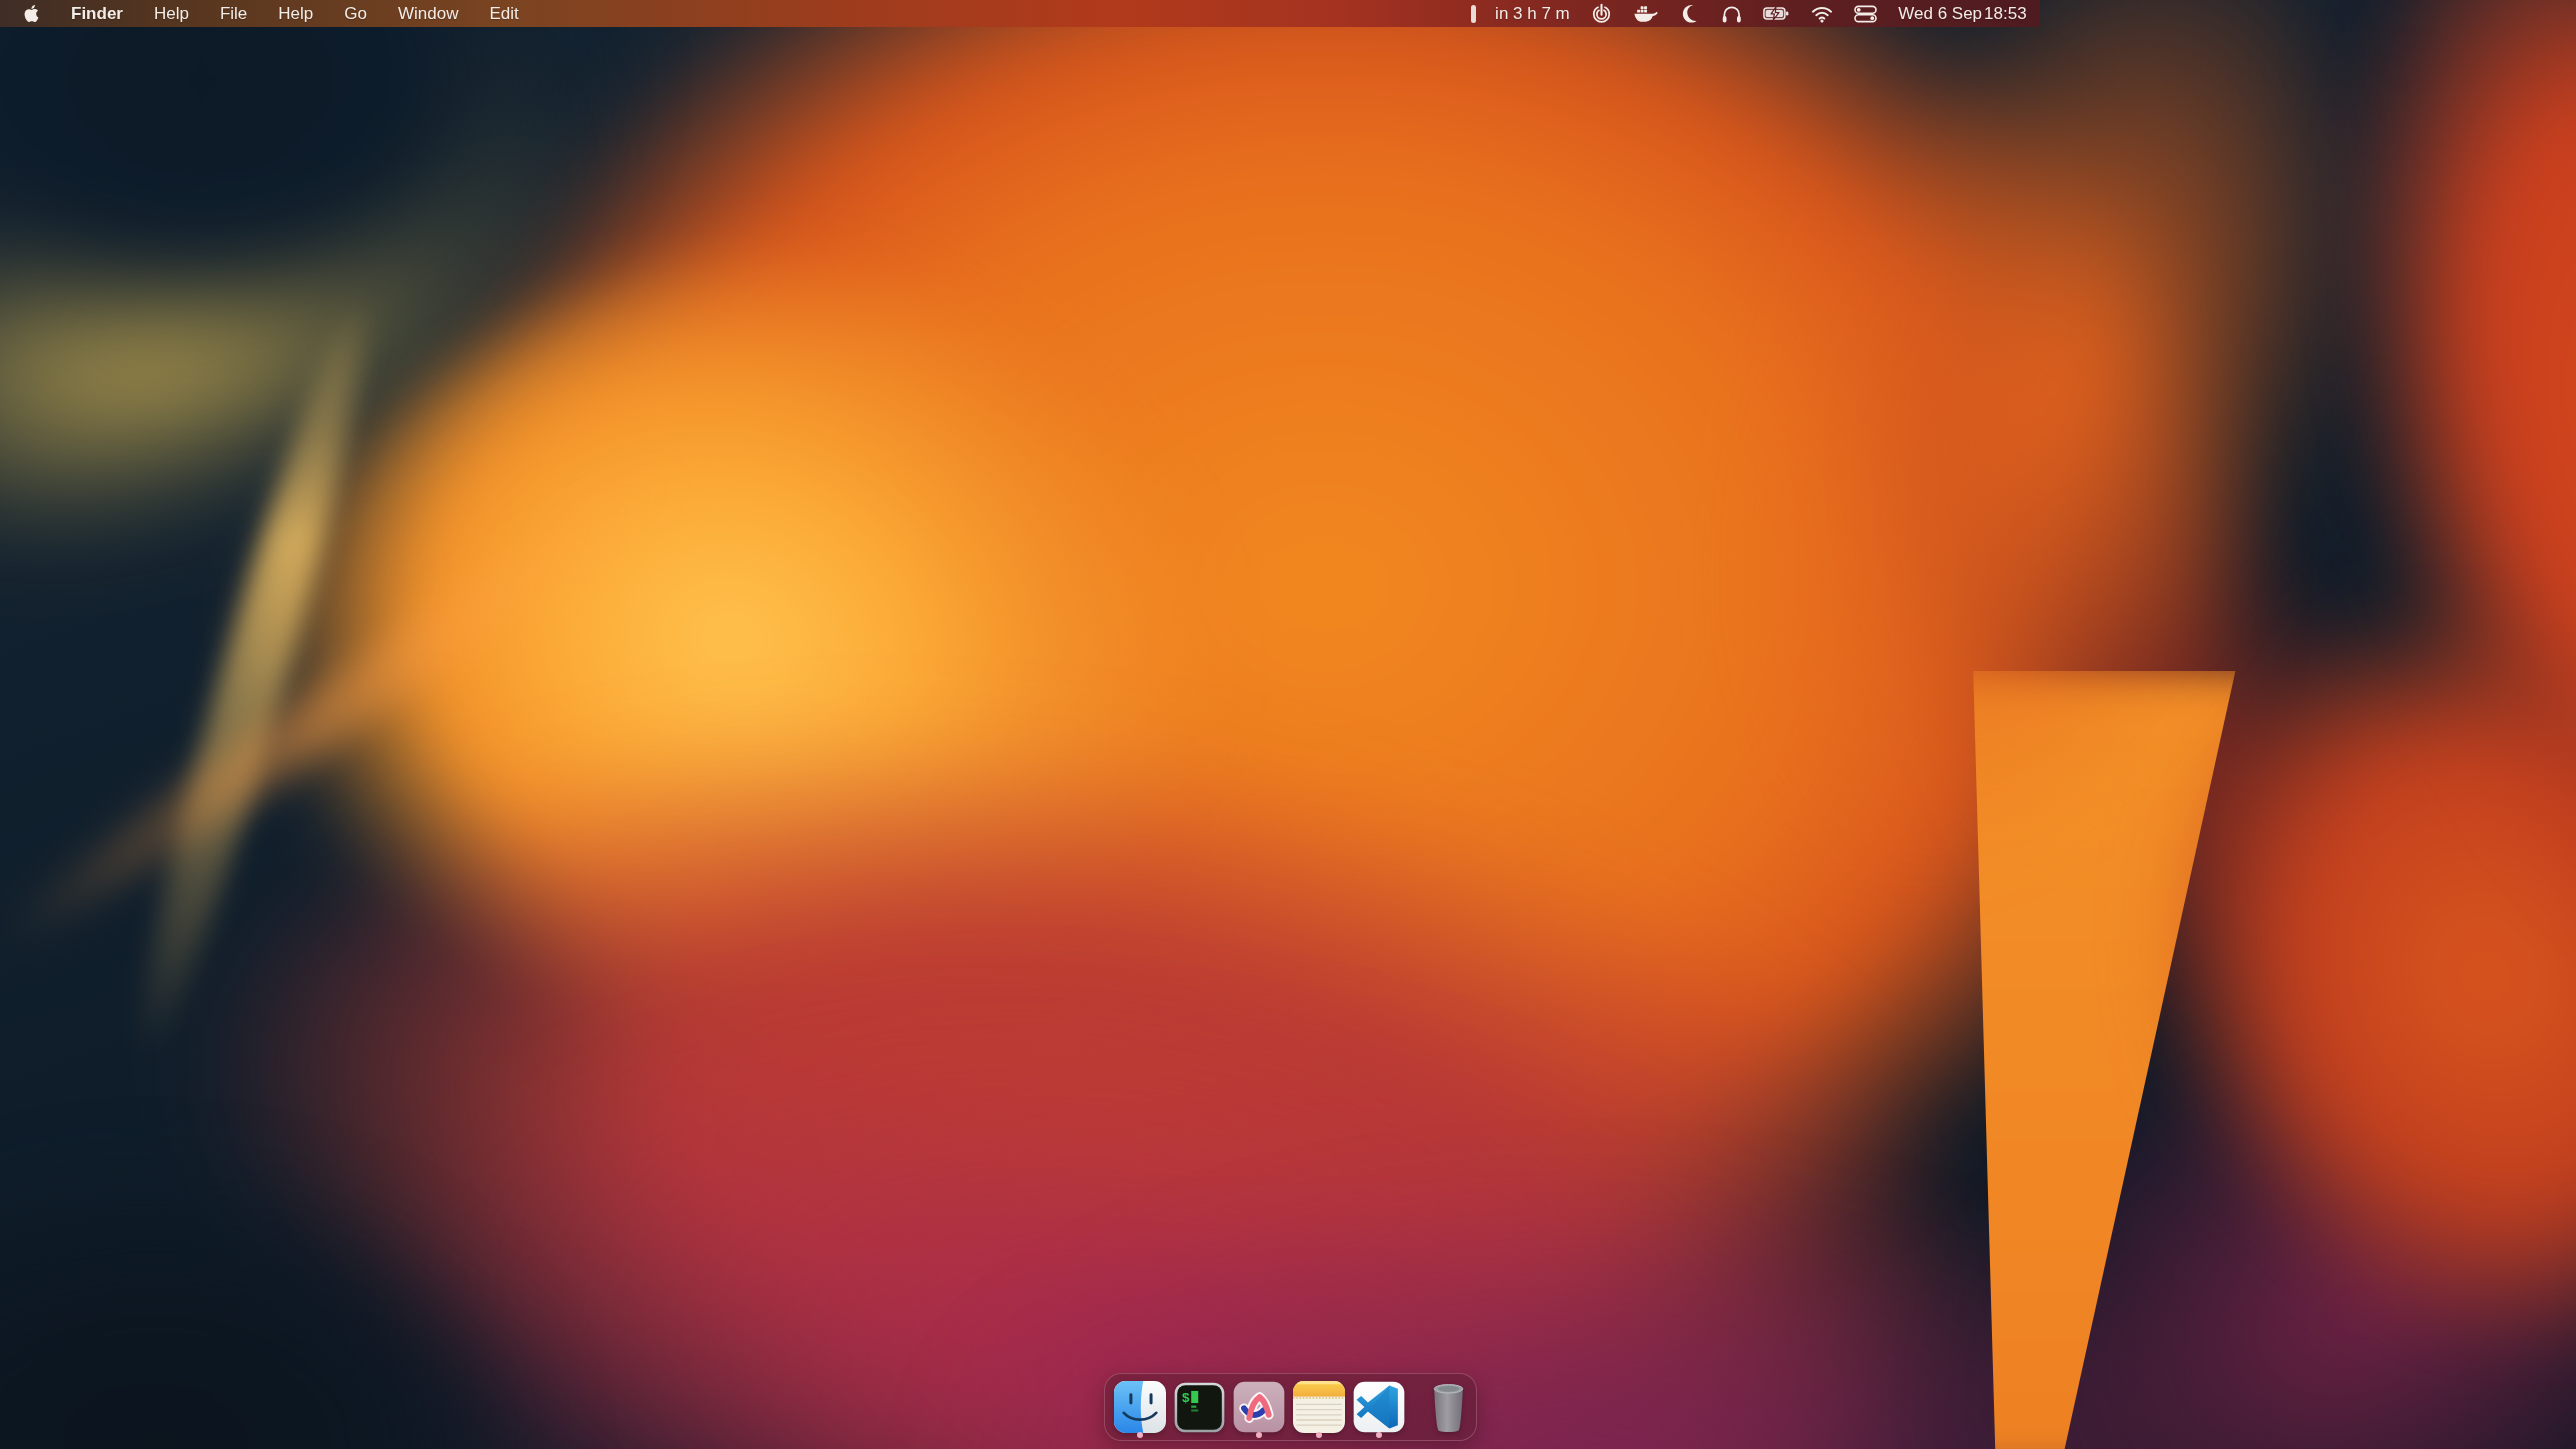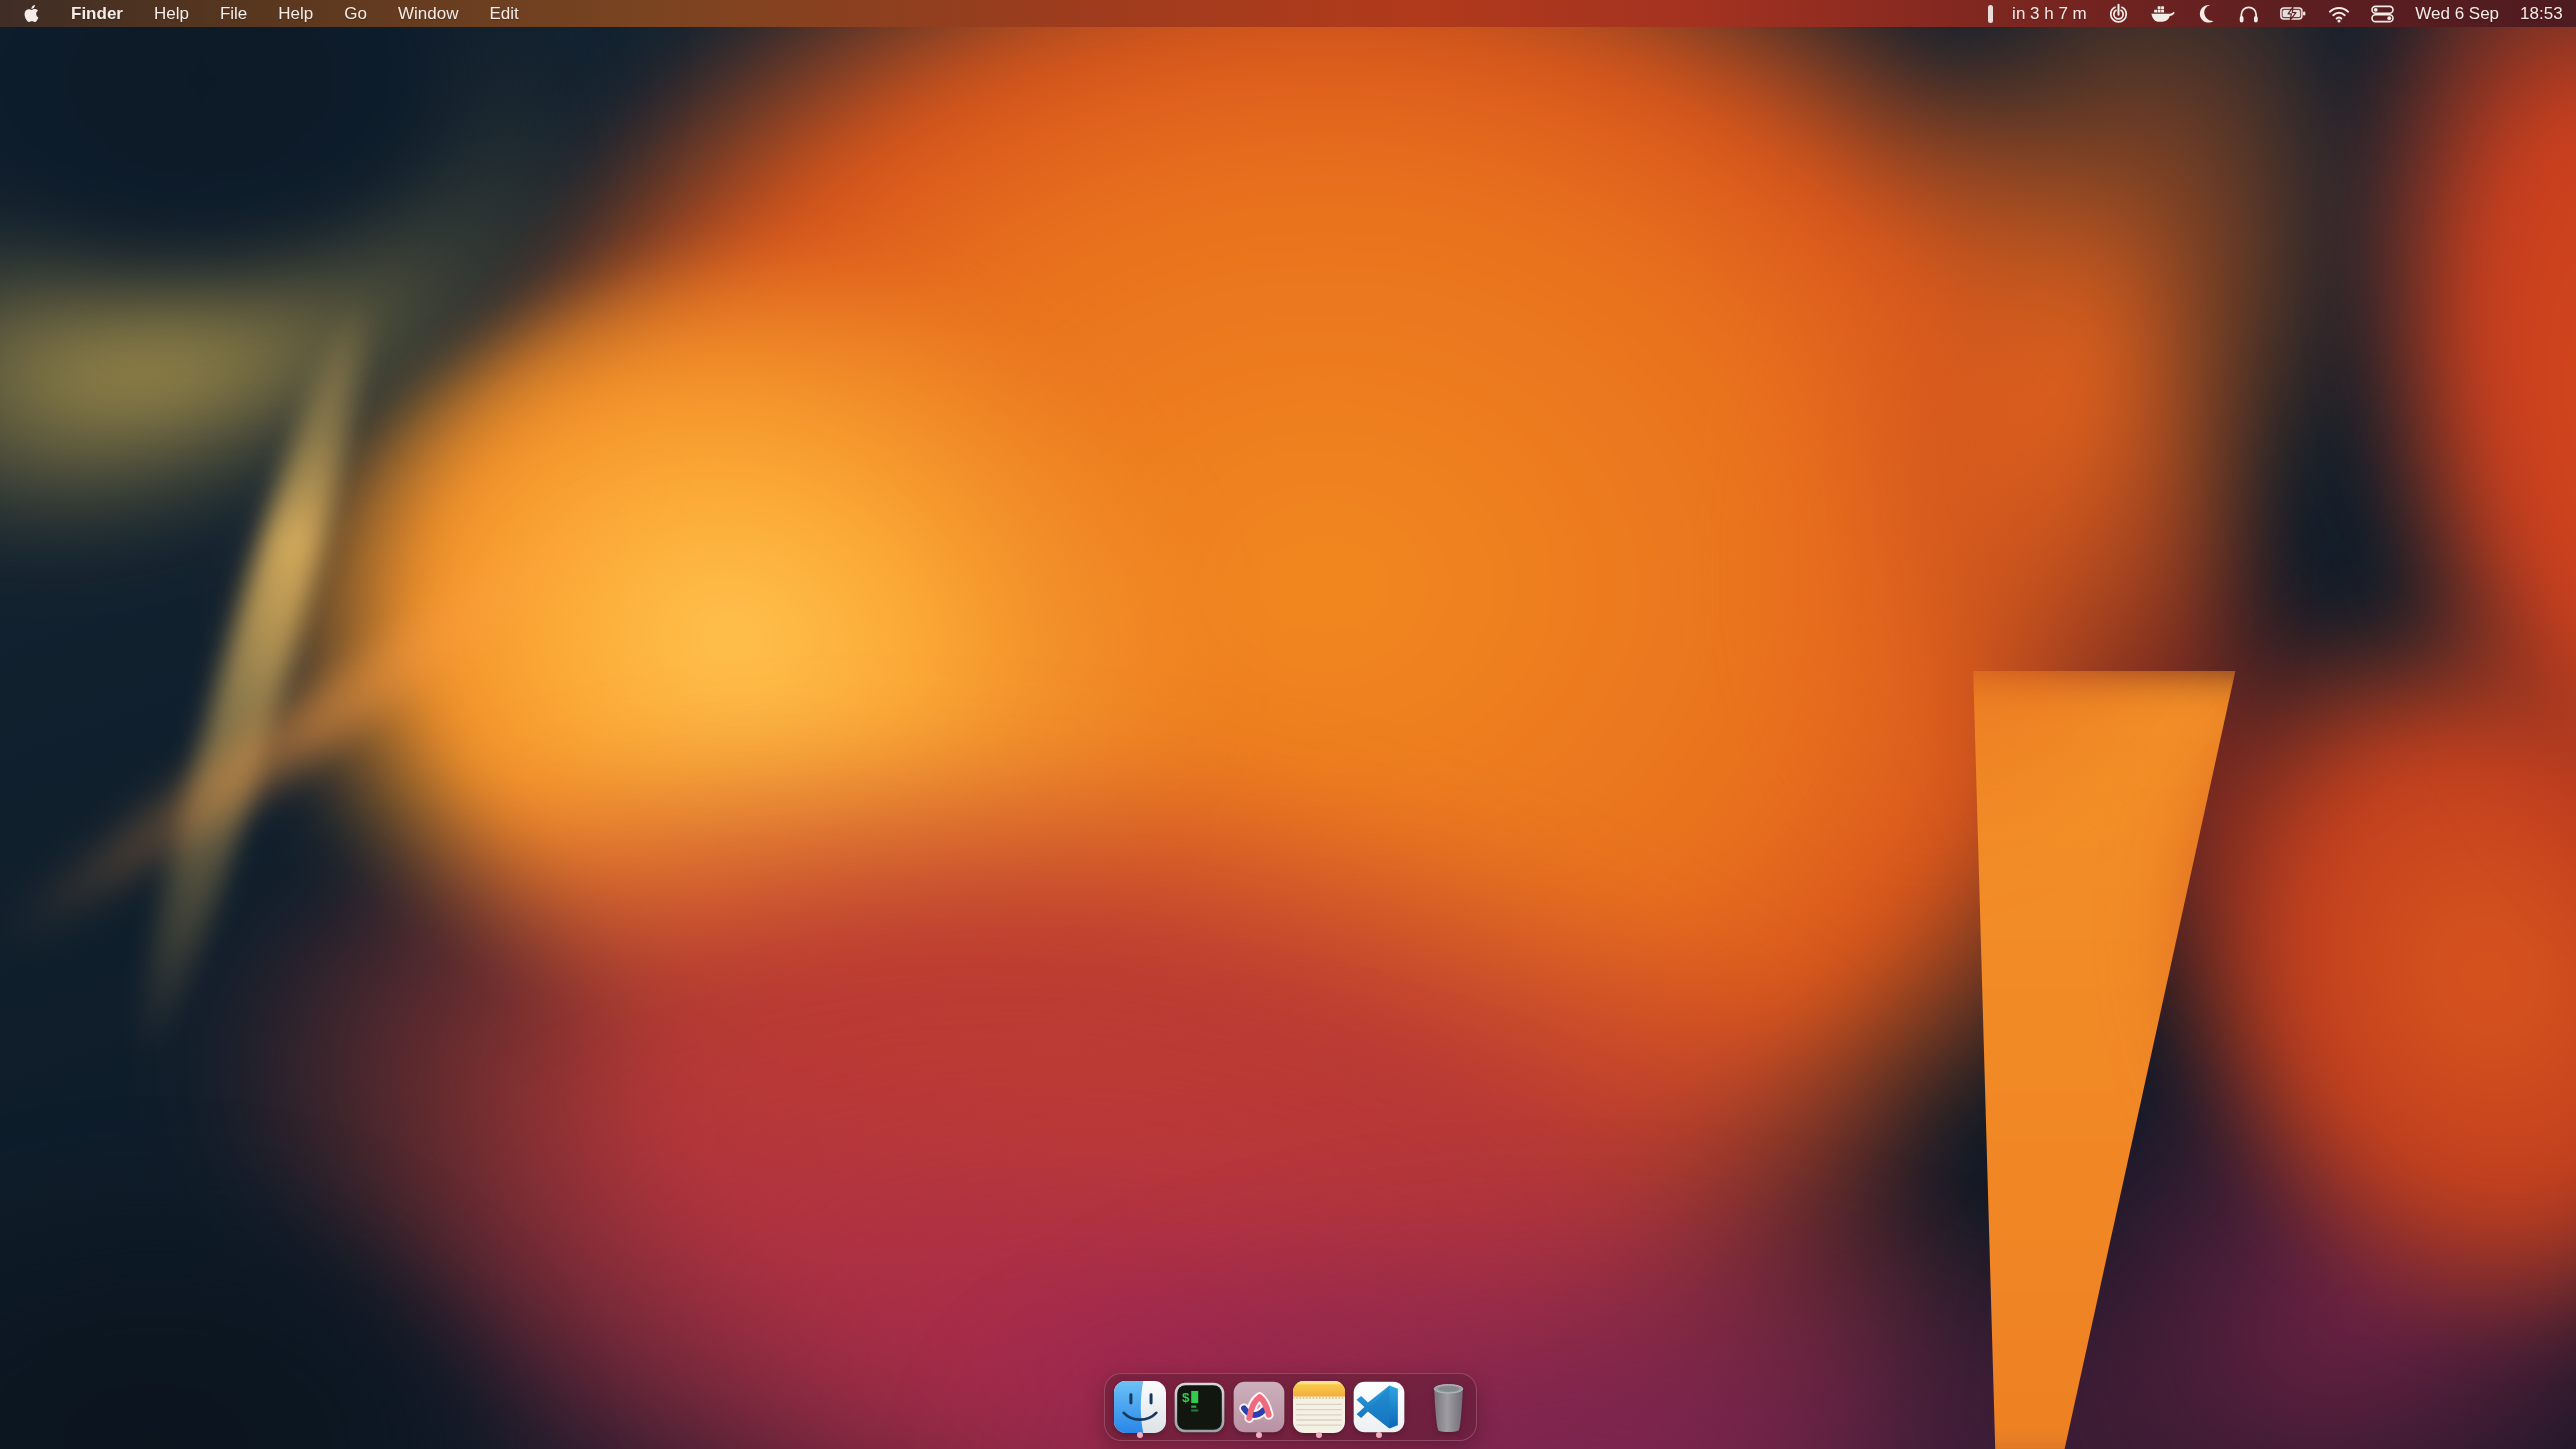--- a/index.html
+++ b/index.html
@@ -41,33 +41,33 @@
   .wp-tr-right-petal{left:2355px;top:-161px;width:617px;height:1174px;filter:blur(34px);transform:rotate(-14deg);
     background:radial-gradient(closest-side,#d4491c 0%,#c93f1e 55%,rgba(201,63,30,0) 100%);}
   .wp-navy-bl{left:-241px;top:1167px;width:792px;height:550px;filter:blur(40px);
     background:radial-gradient(closest-side,#0b141d 0%,#0d1722 52%,rgba(13,23,34,0) 100%);}
   .wp-ridge1{left:221px;top:282px;width:64px;height:792px;filter:blur(12px);transform:rotate(16deg);
     background:linear-gradient(180deg,rgba(255,208,110,0) 0%,rgba(255,205,105,.75) 32%,rgba(255,180,80,0) 100%);}
   .wp-ridge2{left:-80px;top:678px;width:839px;height:57px;filter:blur(17.4px);transform:rotate(-35deg);
     background:linear-gradient(90deg,rgba(255,160,70,0) 0%,rgba(255,160,70,.5) 45%,rgba(255,160,70,0) 100%);}
 
   
-  #menubar{position:absolute;left:0;top:0;width:2576px;height:27px;z-index:10;
+  #menubar{position:absolute;left:0;top:0;width:2040px;height:27px;z-index:10;
     display:flex;align-items:center;
     background:linear-gradient(90deg,#3f2d26 0%,#54351f 8%,#7a4421 25%,#9e3c1d 42%,#b13a1b 55%,#a33220 66%,#7c2620 78%,#5f1f20 88%,#4e1b20 100%);
     color:#f3ece7;font-size:17px;}
   .mb-left{display:flex;align-items:center;gap:31px;padding-left:23px;}
   .mb-right{display:flex;align-items:center;gap:21px;margin-left:auto;padding-right:13.4px;}
   .mb-item{white-space:nowrap;text-shadow:0 0.7px 1.3px rgba(0,0,0,.25);cursor:default;}
   .mb-app{font-weight:bold;}
   .mb-icon{display:inline-flex;align-items:center;justify-content:center;}
   .mb-icon svg{display:block;}
   .timer-group{display:flex;align-items:center;gap:19px;}
   .timer-bar{display:inline-block;width:5.4px;height:18px;border-radius:2.7px;background:#efe7e3;opacity:.95;}
-  .clock{display:flex;align-items:center;gap:21px;}
+  .clock{display:flex;align-items:center;gap:2px;}
 
   
   #dock{position:absolute;left:1104px;top:1373px;width:373px;height:68px;z-index:10;
     display:flex;align-items:center;gap:8px;padding:0 9.4px;
     background:rgba(84,26,47,0.45);
     border:1px solid rgba(235,180,195,0.28);
     border-radius:17.4px;
     box-shadow:0 6.7px 20px rgba(0,0,0,0.25);}
   .dock-item{position:relative;width:52px;height:64px;display:flex;align-items:center;justify-content:center;cursor:pointer;}
   .dock-item svg{display:block;filter:drop-shadow(0 2px 2.7px rgba(0,0,0,.25));}

